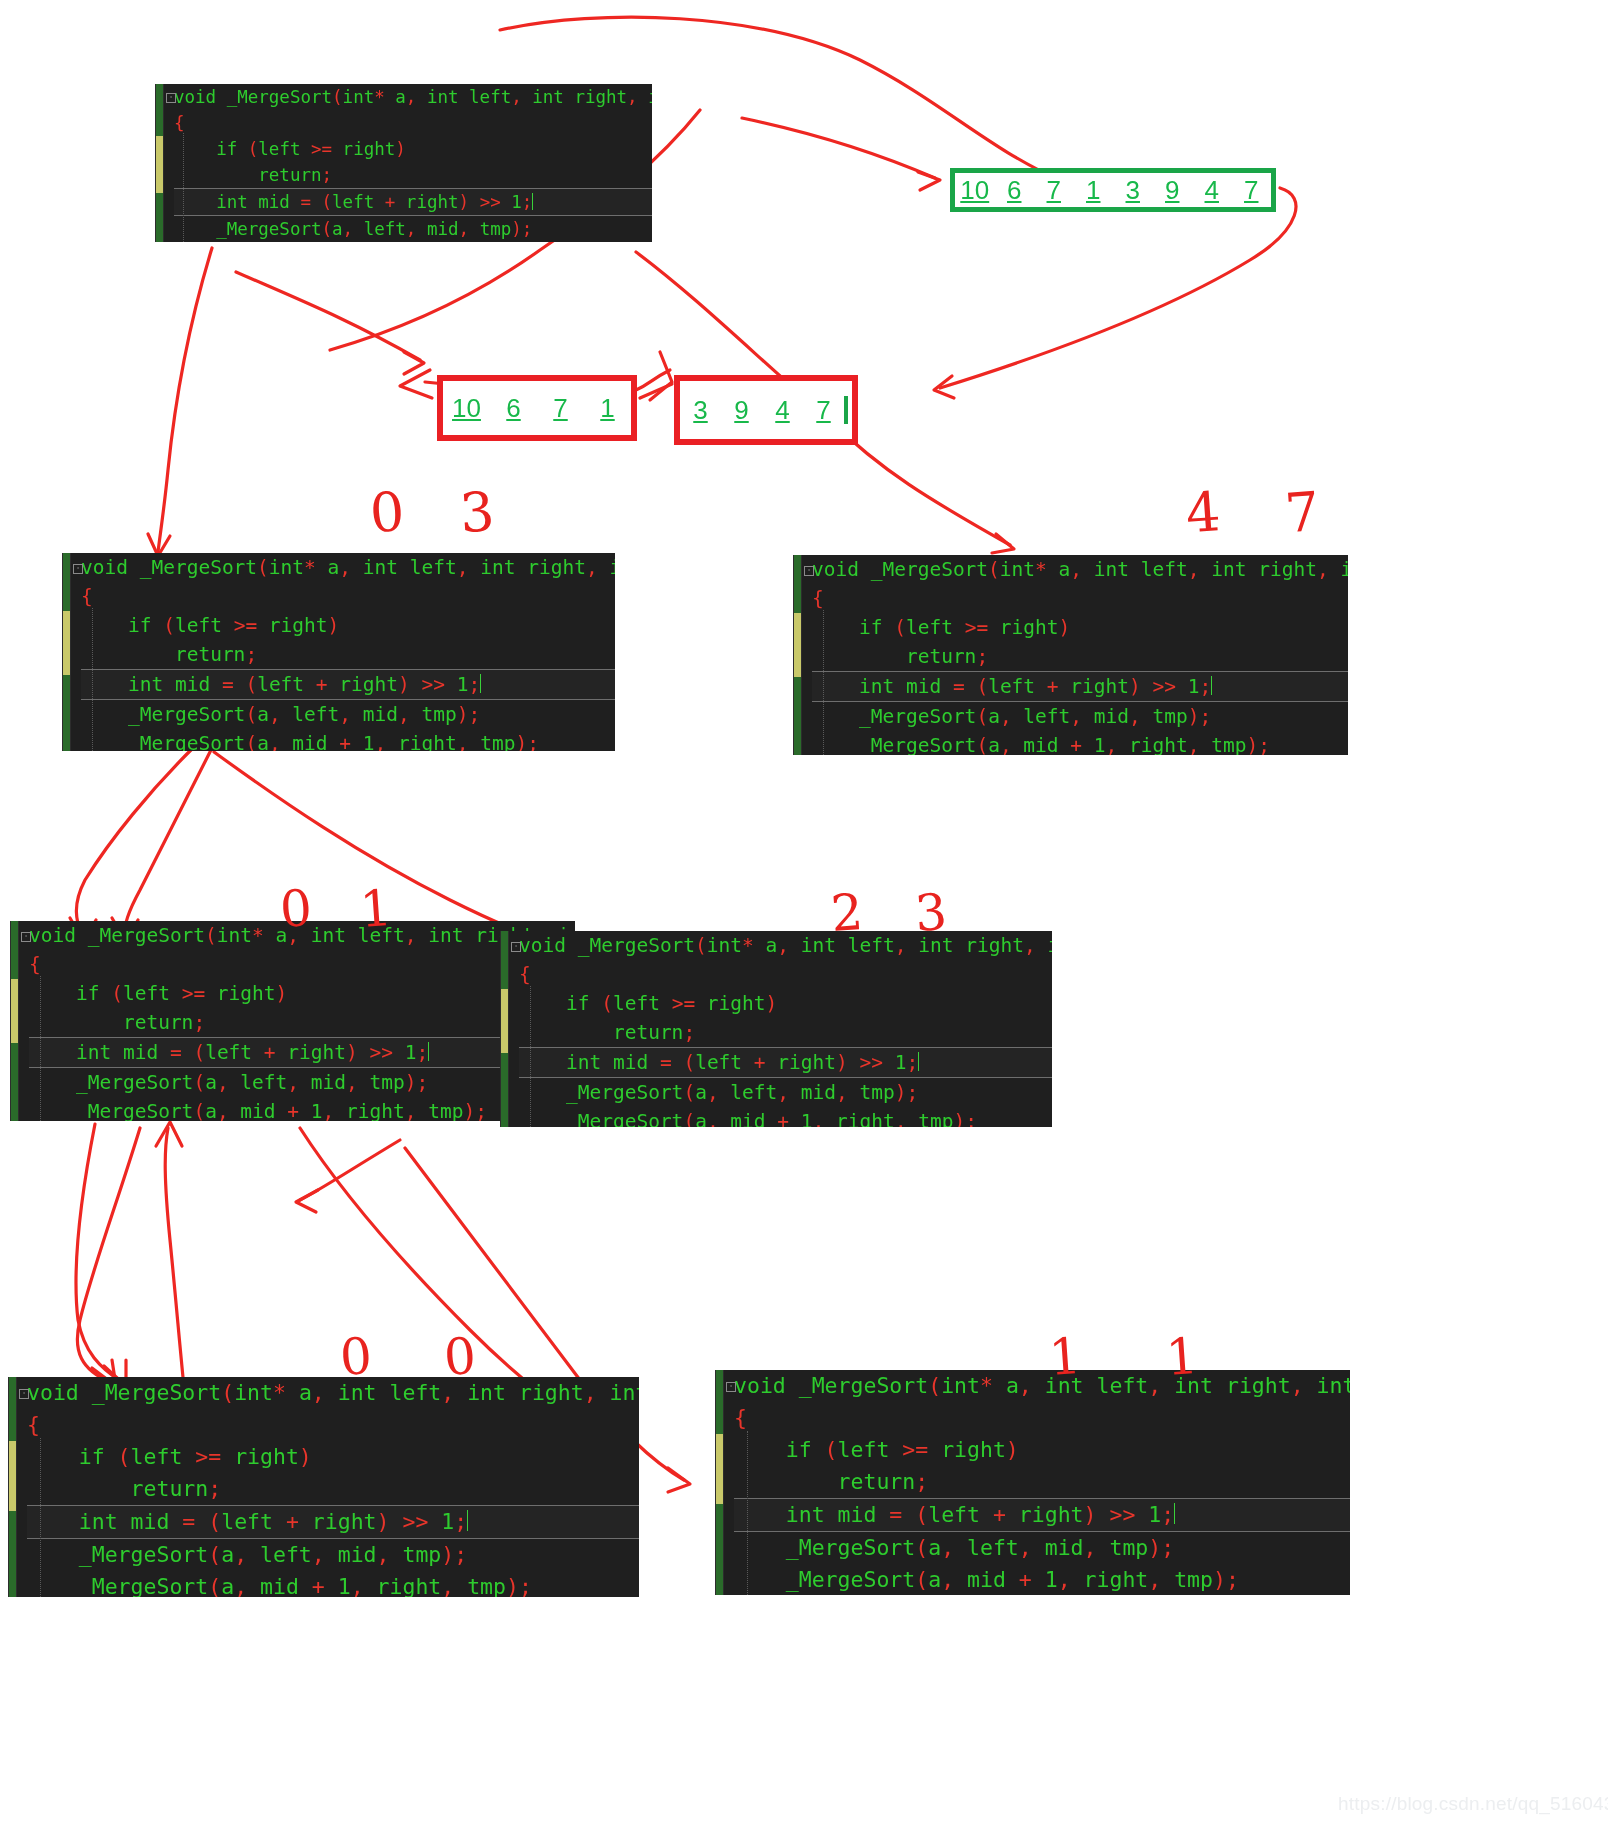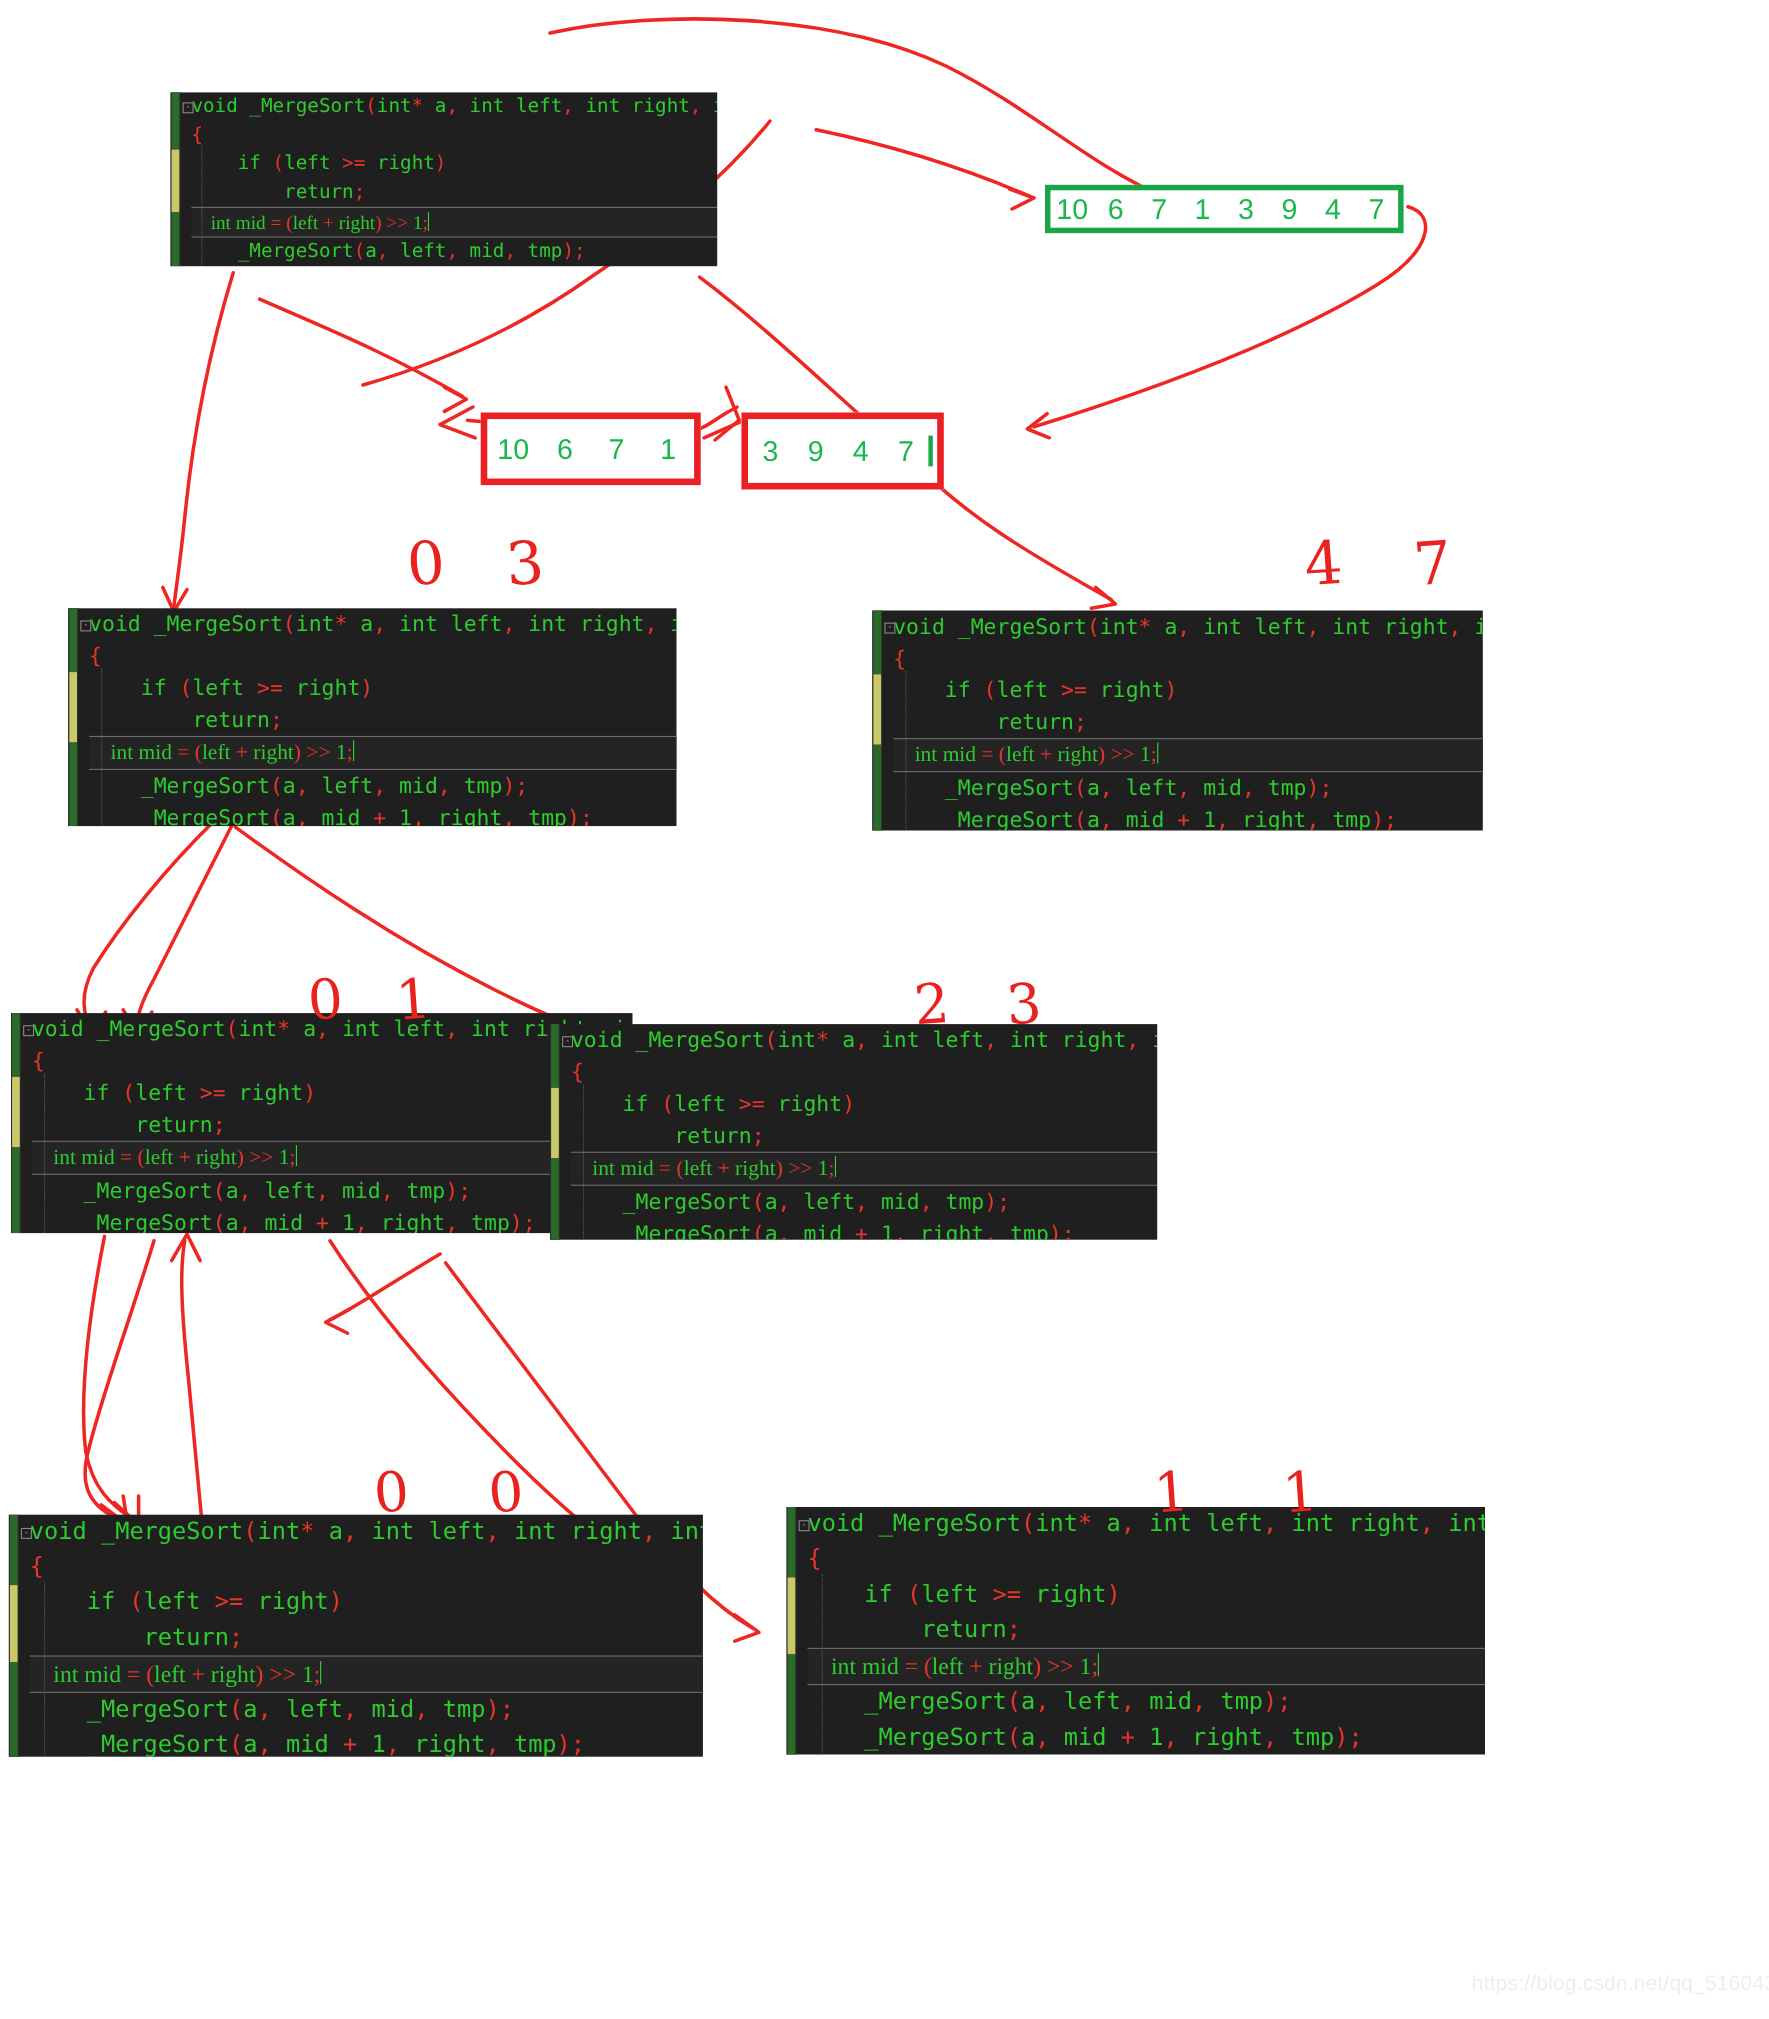--- a/index.html
+++ b/index.html
@@ -27,31 +27,31 @@
     position:absolute;width:8px;height:8px;border:1px solid #8a8a8a;
     color:#c8c8c8;font-size:7px;line-height:6px;text-align:center;
     background:#1f1f1f;
   }
   .code .guide{position:absolute;border-left:1px dotted #5a5a5a;}
   .code pre{margin:0;padding:0;}
   .code .ln{display:block;}
   .code .kw{color:#2ecc2e;}
   .code .pn{color:#e8352b;}      
   .code .id{color:#2ecc2e;}
-  .code .hl{display:block;border-top:1px solid #6e6e6e;border-bottom:1px solid #6e6e6e;background:#242424;font-family:Liberation Serif, serif;}
+  .code .hl{display:block;border-top:1px solid #6e6e6e;border-bottom:1px solid #6e6e6e;background:#242424;}
   .code .caret{display:inline-block;width:1px;height:1em;background:#3ad13a;vertical-align:-2px;}
 
   
   .arrbox{
     position:absolute;box-sizing:border-box;background:#fff;
     display:flex;align-items:center;
     font-family:"Liberation Sans",sans-serif;
     color:#18b84a;
   }
-  .arrbox span{display:inline-block;text-align:center;}
+  .arrbox span{display:inline-block;text-align:center;text-decoration:underline;}
   .green-box{border:5px solid #1aa548;}
   .red-box{border:6px solid #ea2024;}
 
   
   .hw{
     position:absolute;color:#e8231f;
     font-family:"DejaVu Serif",serif;
     font-weight:400;
     line-height:1;
     user-select:none;

